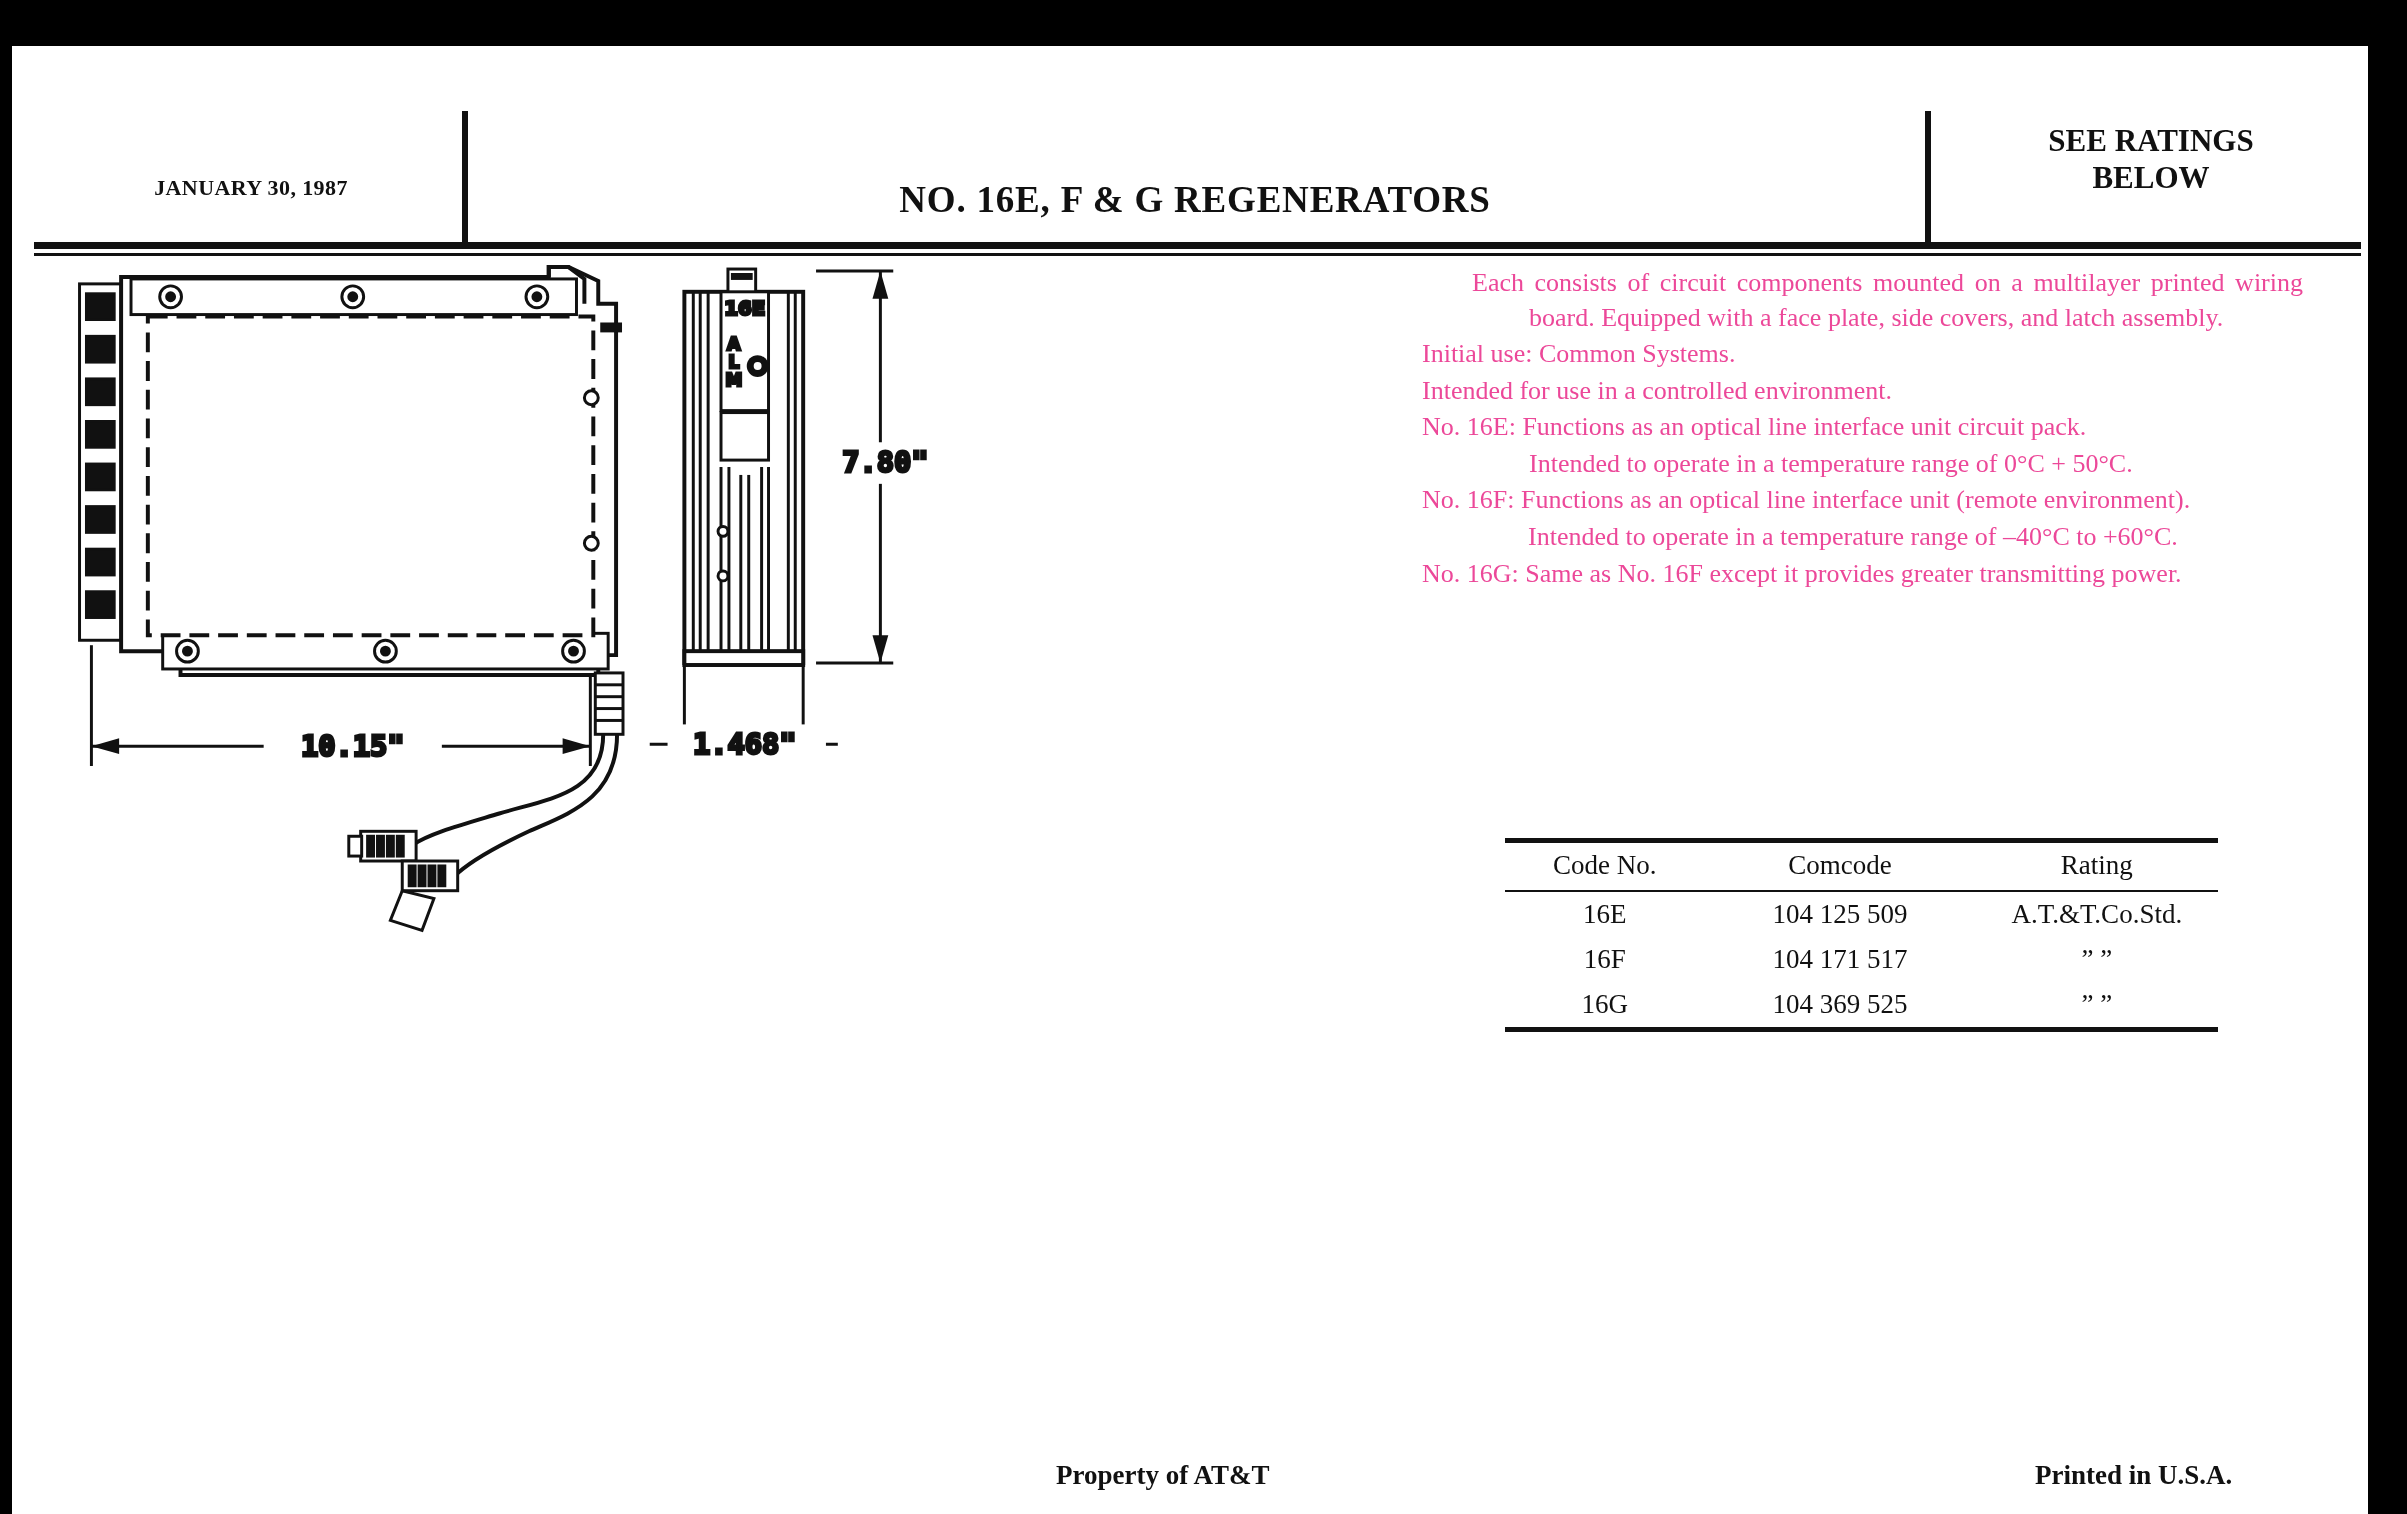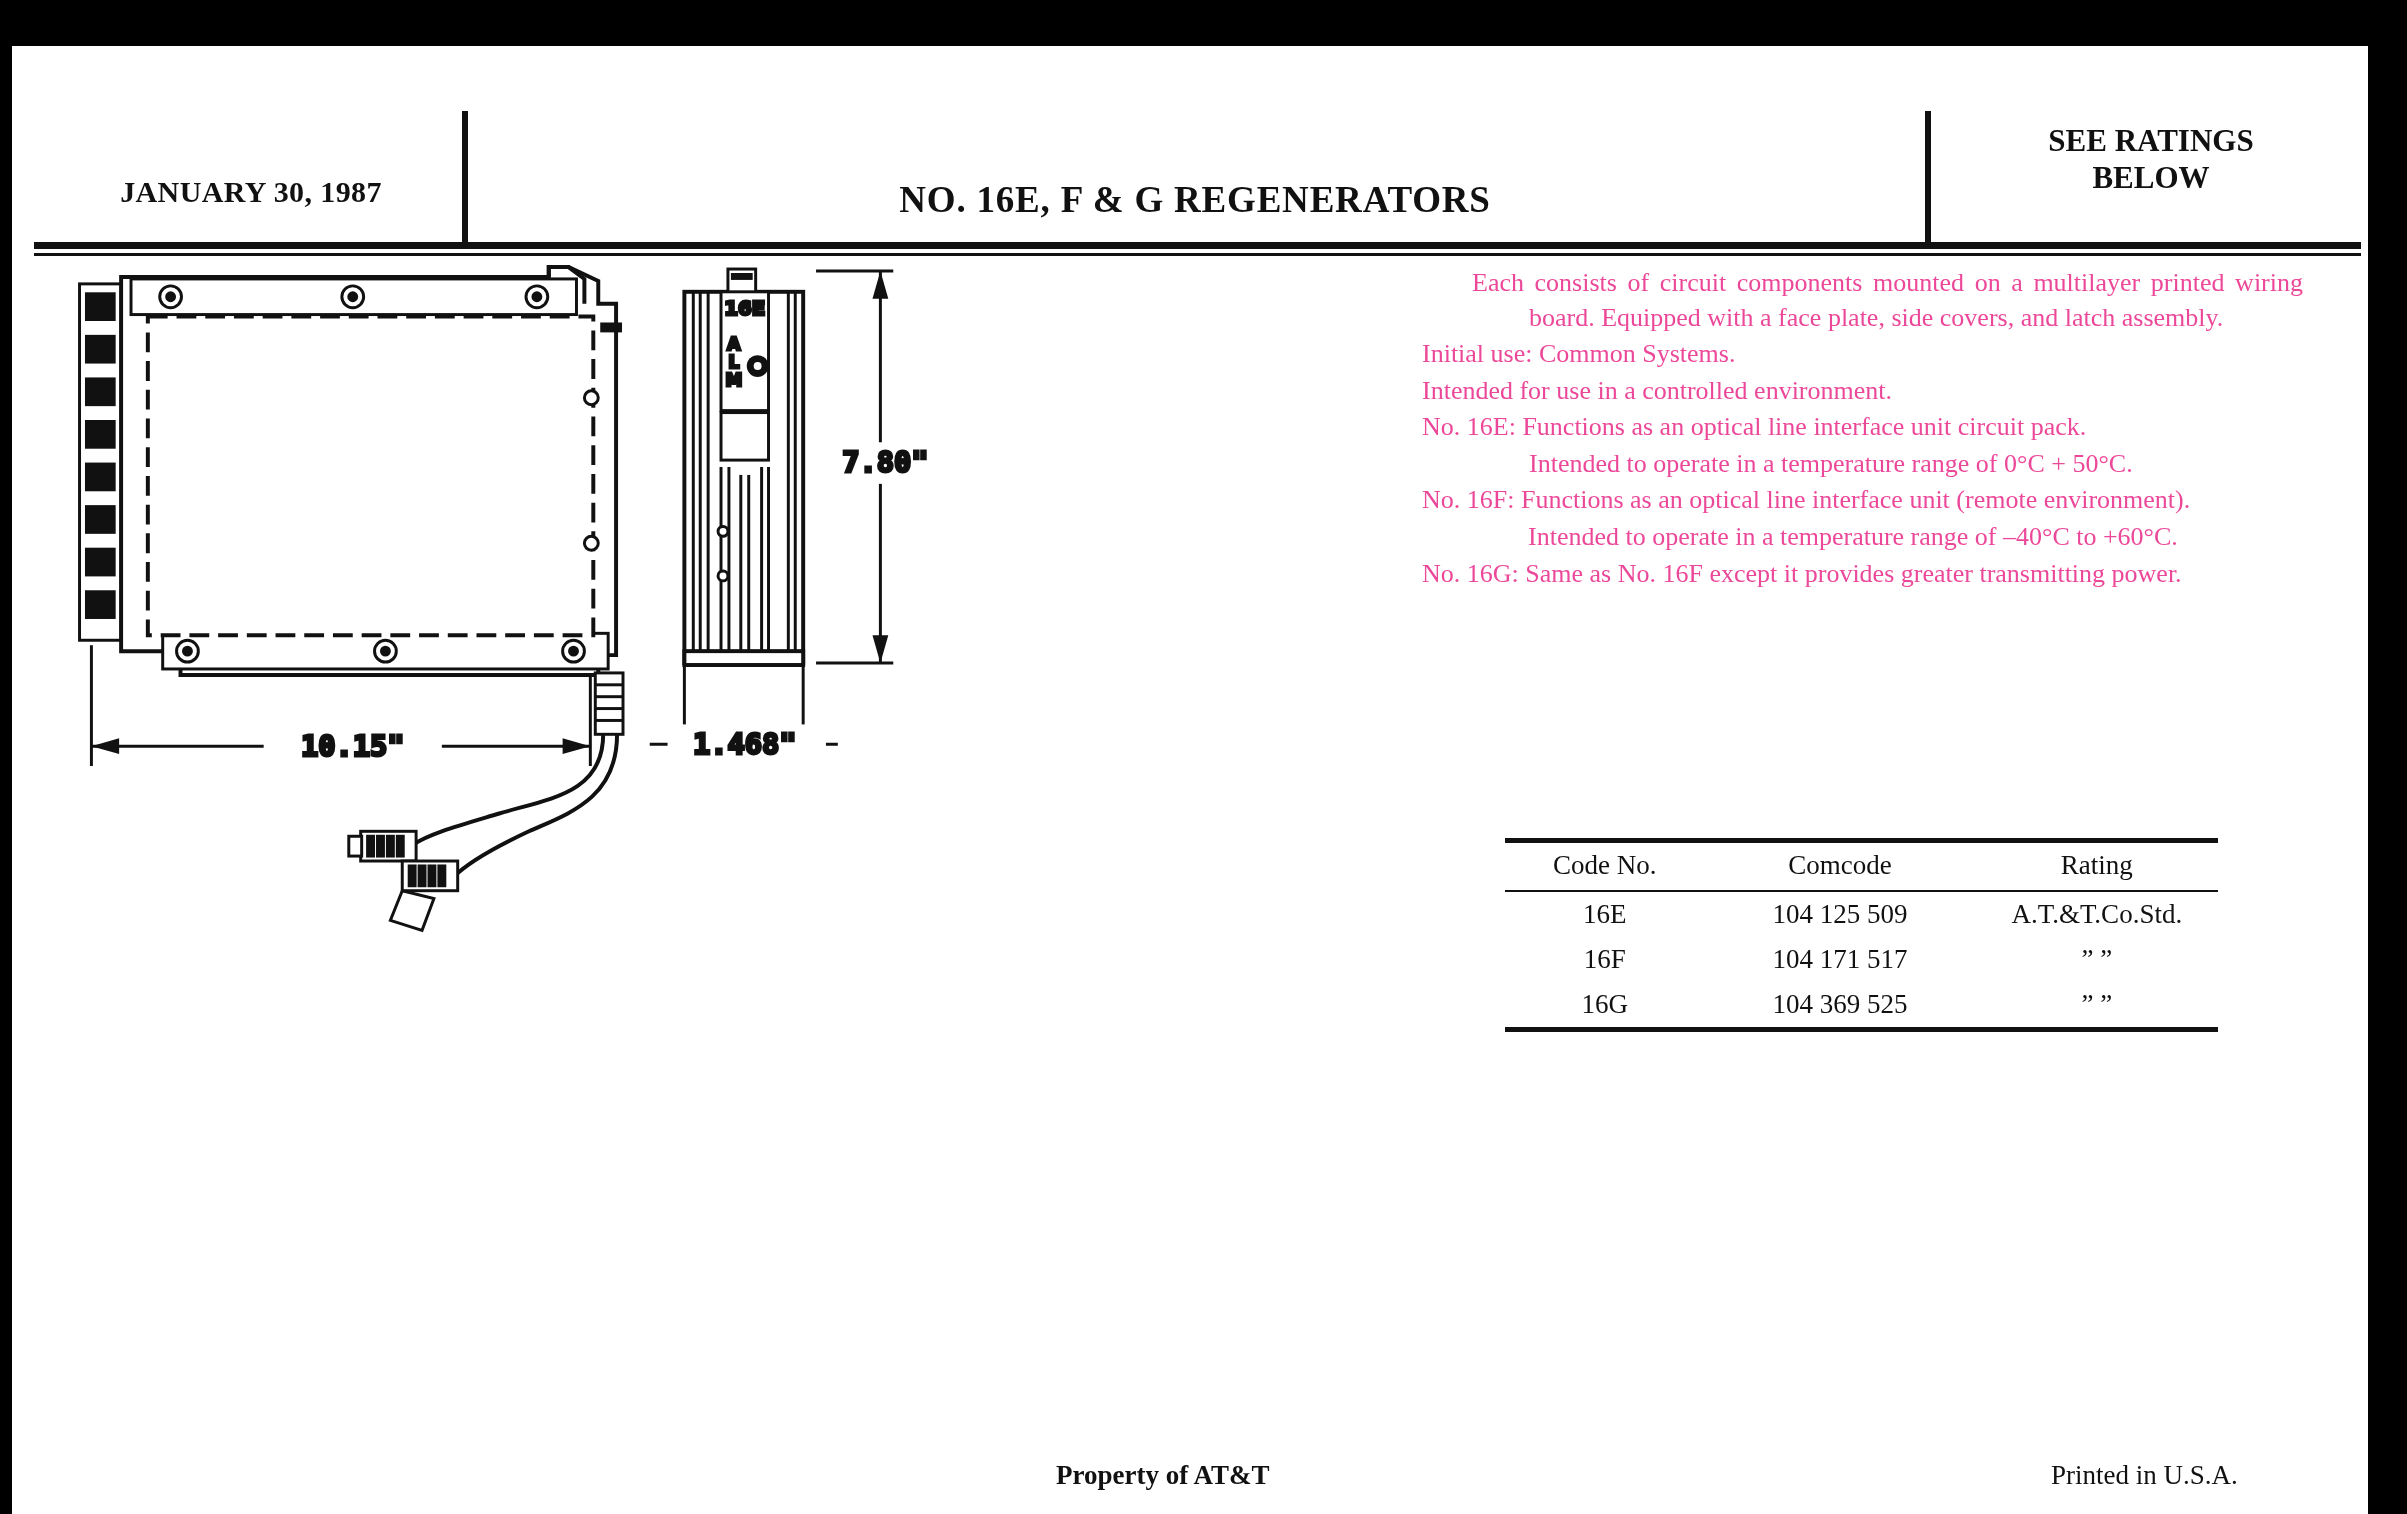--- a/index.html
+++ b/index.html
@@ -58,21 +58,21 @@
     width: 6px;
     height: 131px;
   }
   #doc-date {
     position: absolute;
     left: 36px;
     top: 129px;
     width: 406px;
     text-align: center;
     font-weight: bold;
-    font-size: 30px;
+    font-size: 22px;
     letter-spacing: 0.4px;
     color: #111;
   }
   #doc-title {
     position: absolute;
     left: 465px;
     top: 132px;
     width: 1436px;
     text-align: center;
     font-weight: bold;
@@ -148,24 +148,23 @@
     left: 1044px;
     top: 1414px;
     font-weight: bold;
     font-size: 27px;
     color: #111;
   }
   #footer-right {
     position: absolute;
     left: 2023px;
     top: 1414px;
-    font-weight: normal;
+    font-weight: bold;
     font-size: 27px;
     color: #111;
-    margin-left: 16px;
   }
   
   #drawing {
     position: absolute;
     left: 22px;
     top: 213px;
     width: 1376px;
     height: 1010px;
   }
   svg { display: block; }

